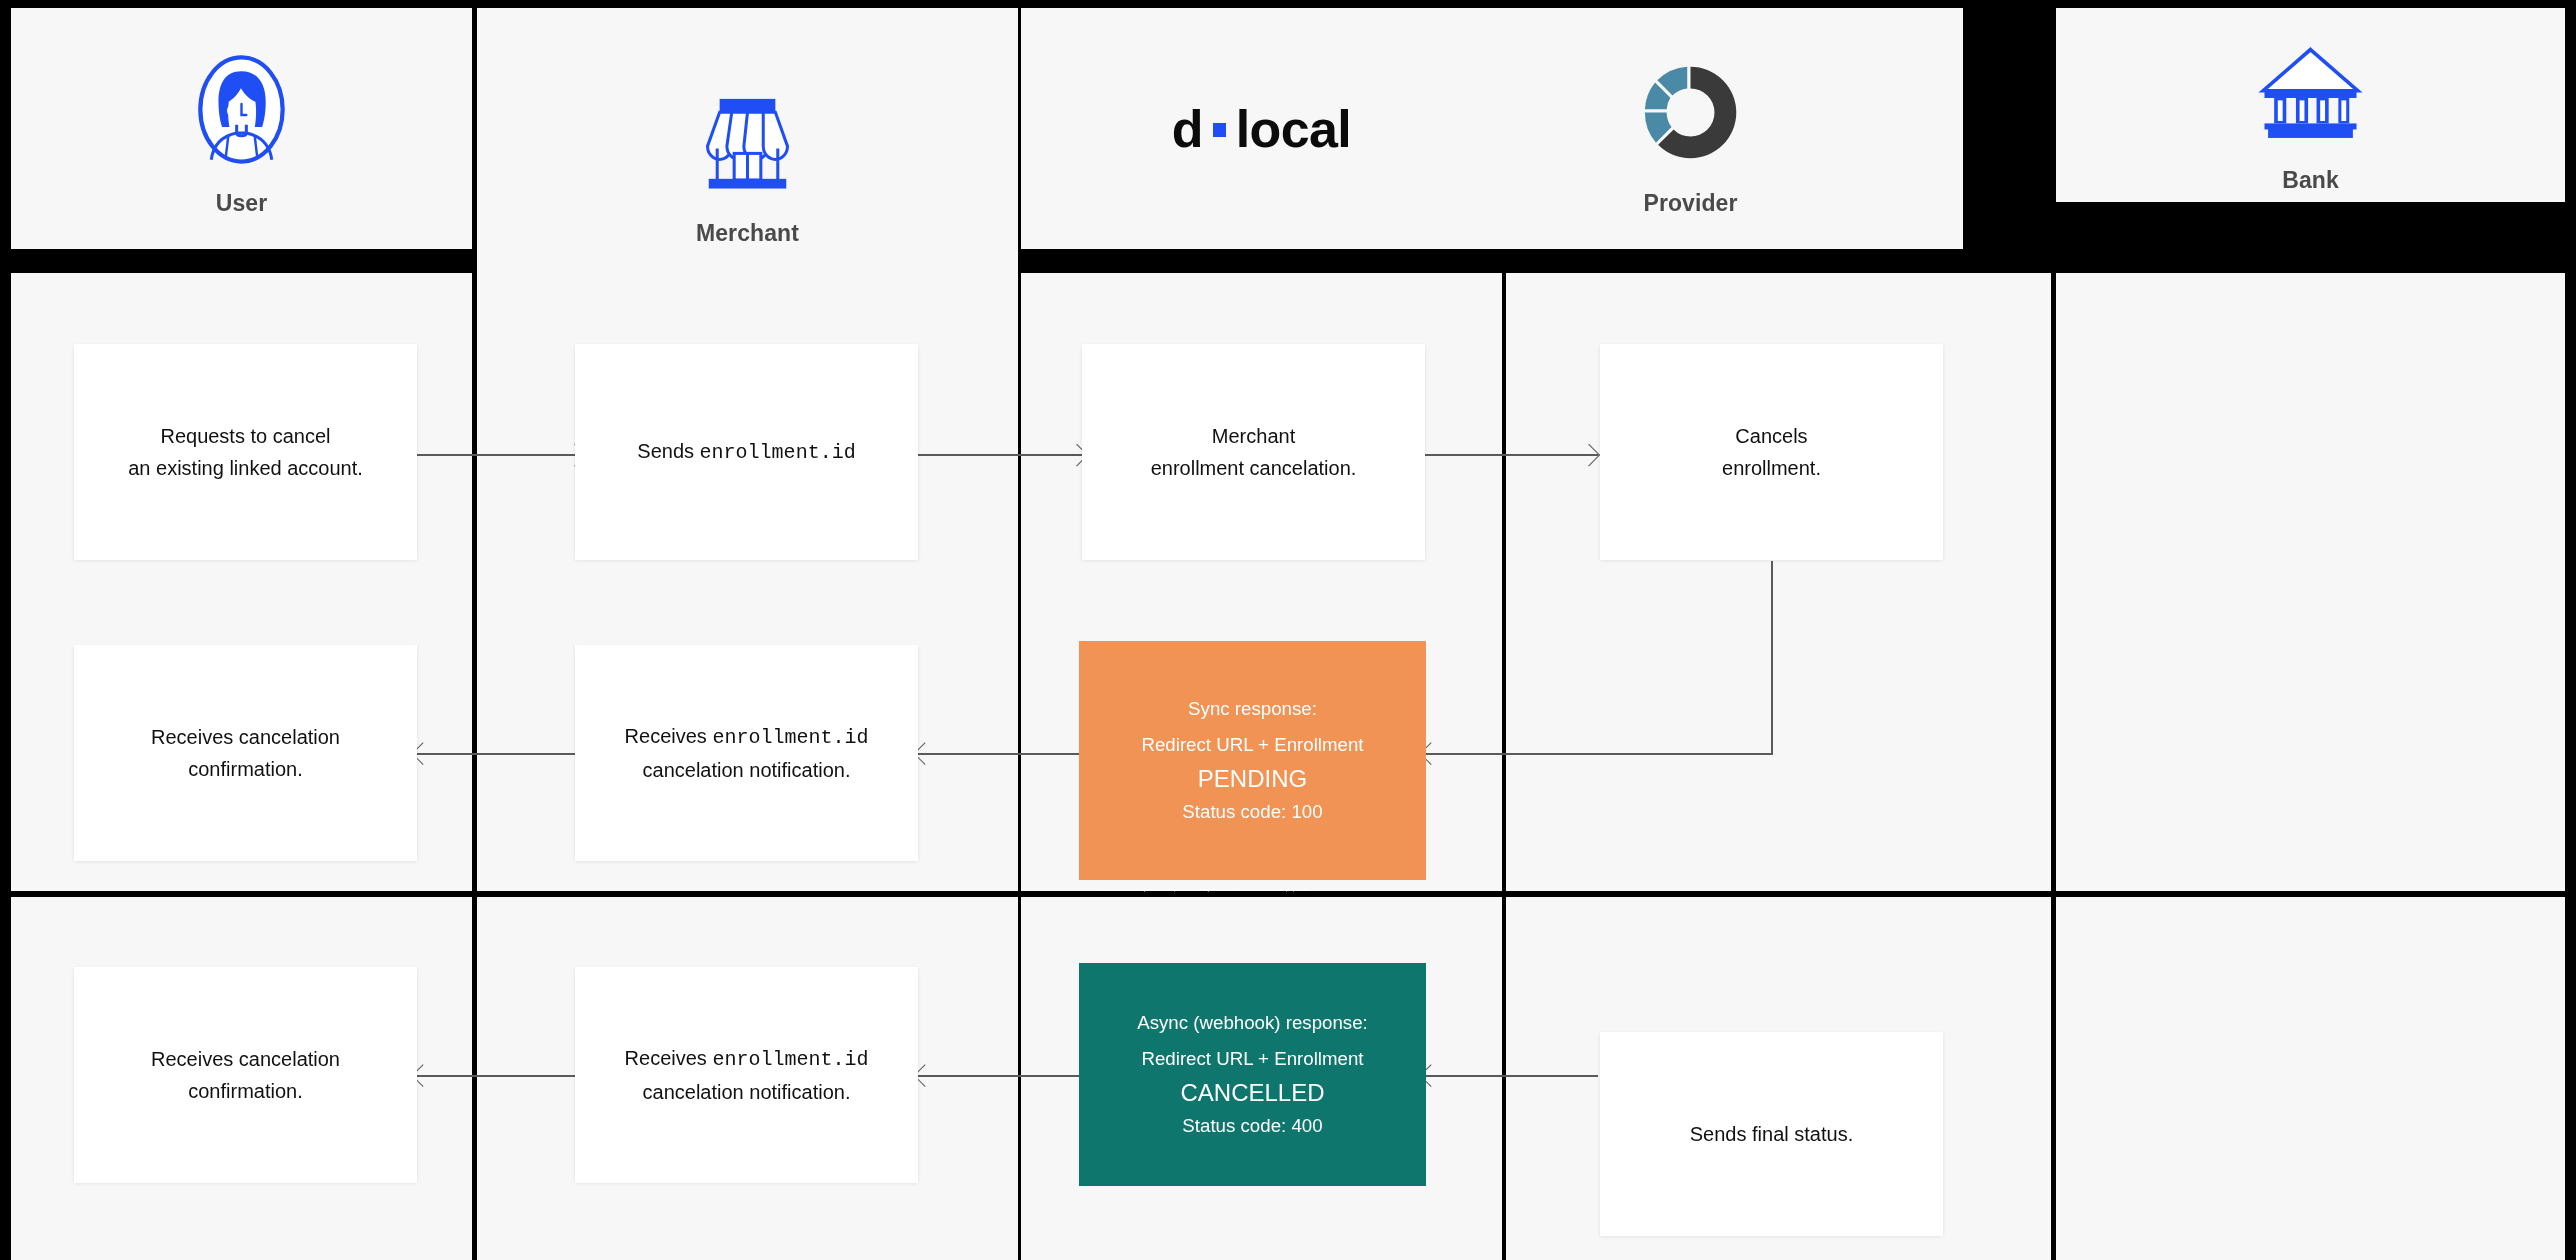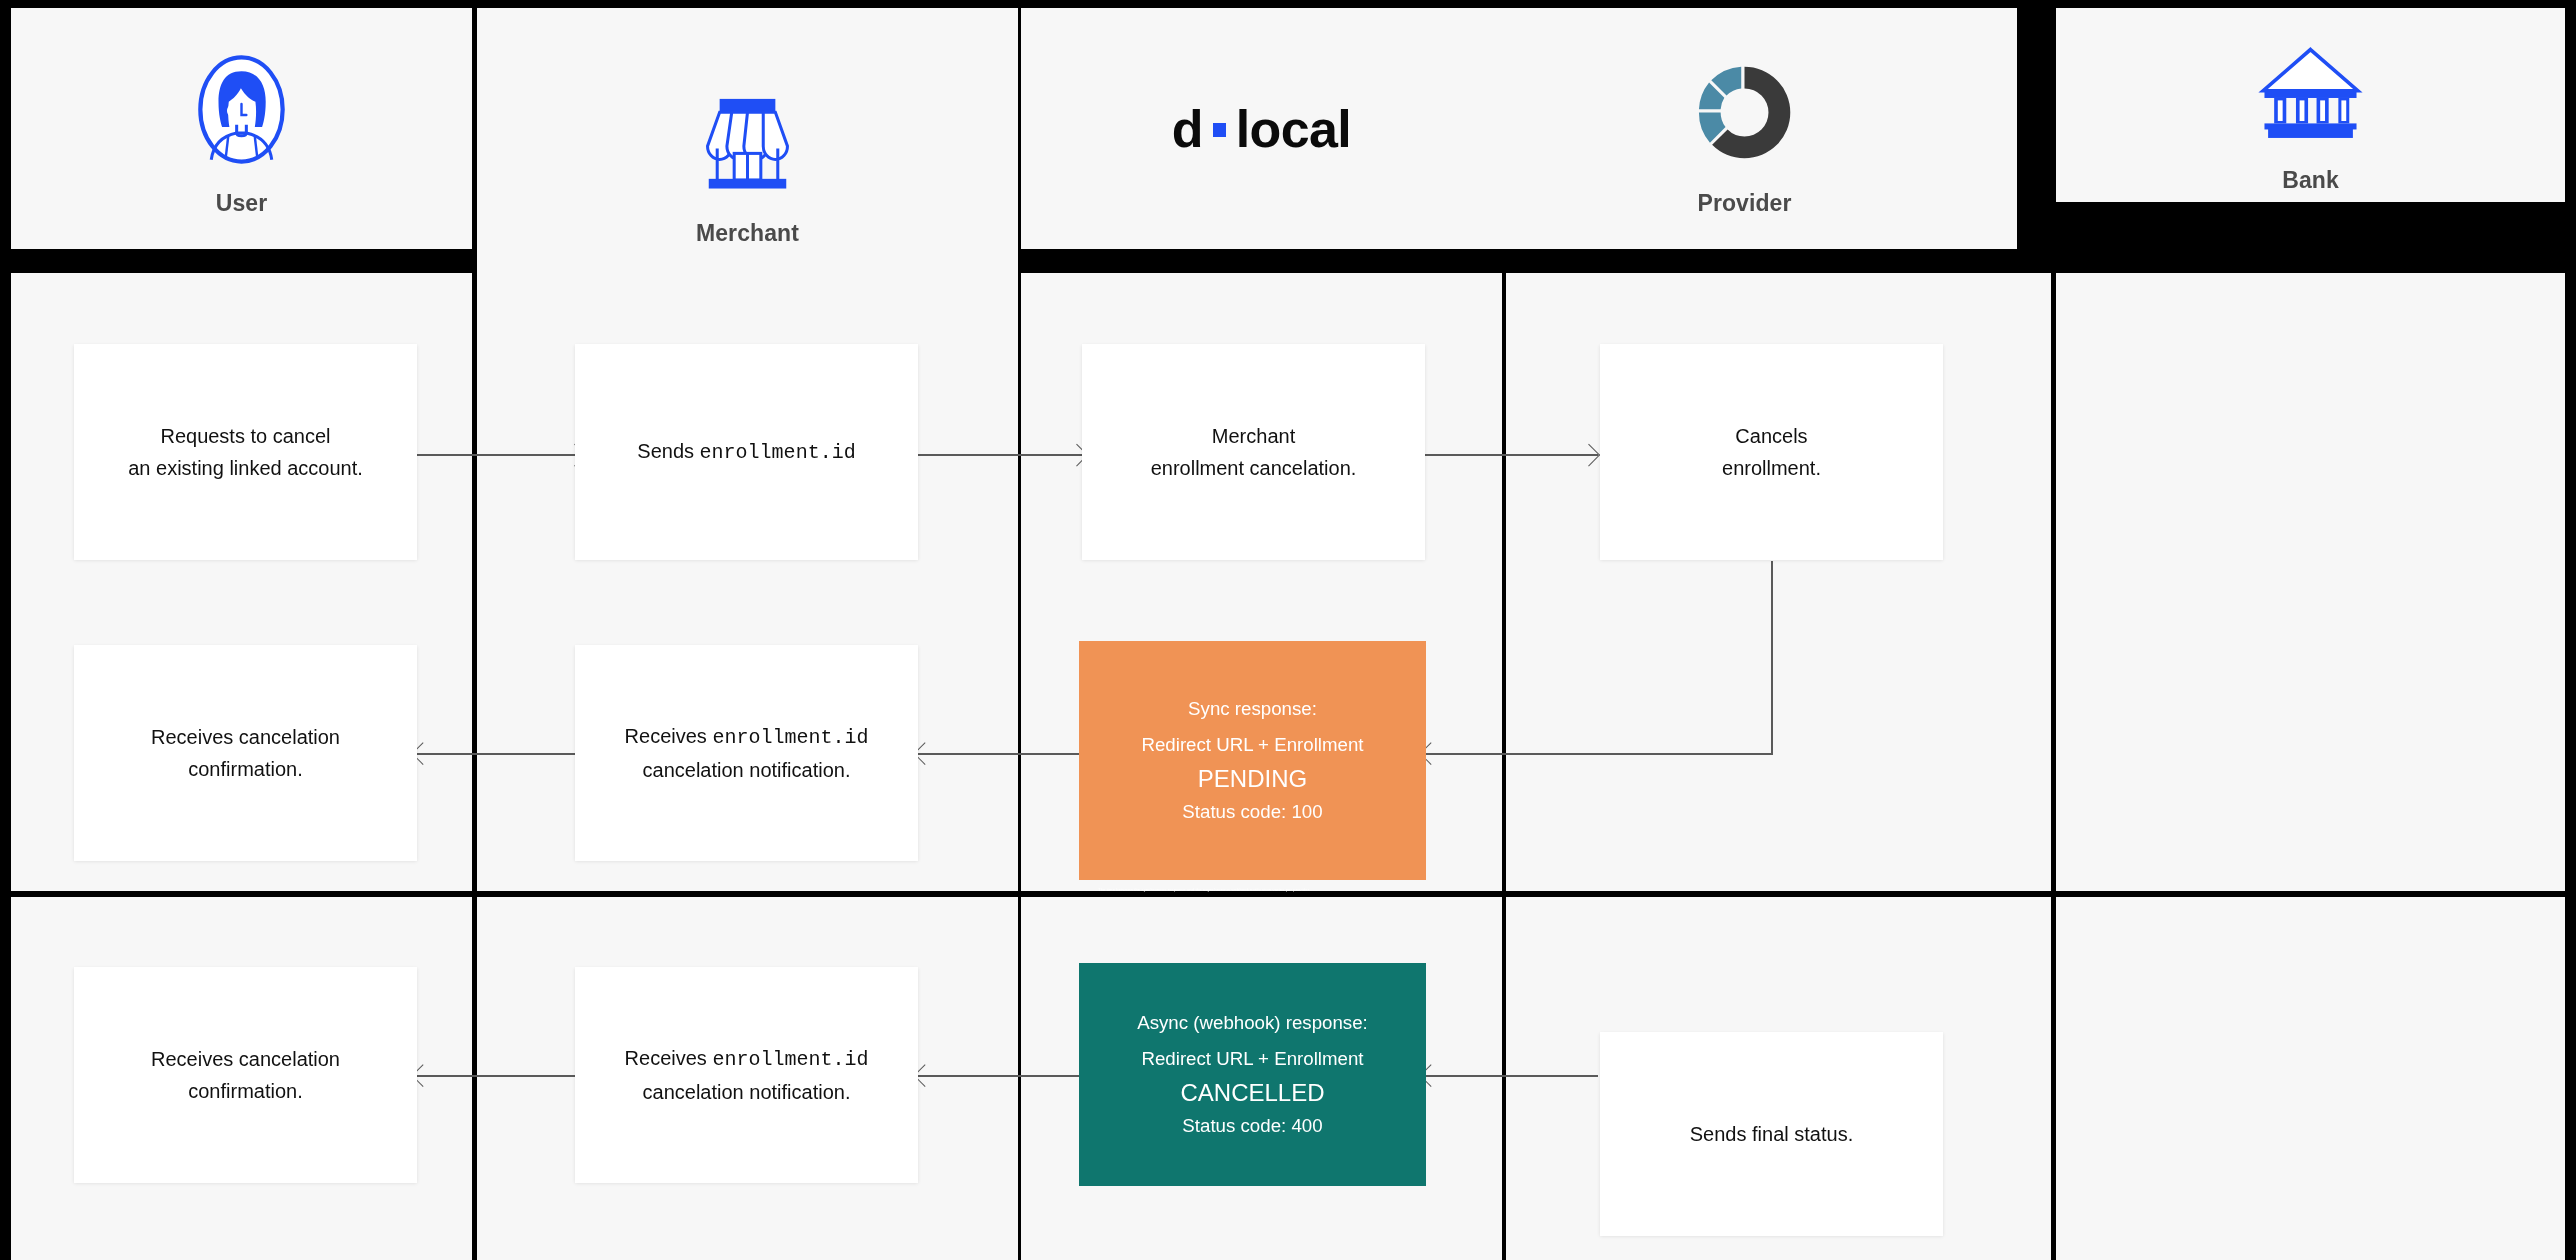--- a/index.html
+++ b/index.html
@@ -182,21 +182,21 @@
   </div>
 
   <div class="cell header-cell" style="left:1021px; top:8.4px; width:481px; height:241px;">
     <div class="dlocal-logo">
       <span>d</span>
       <span class="dlocal-dot"></span>
       <span>local</span>
     </div>
   </div>
 
-  <div class="cell header-cell" style="left:1472px; top:8.4px; width:545px; height:241px;">
+  <div class="cell header-cell" style="left:1418px; top:8.4px; width:545px; height:241px;">
     <div class="header-icon">
       <svg width="109" height="109" viewBox="0 0 100 100">
         <path d="M50 8 A42 42 0 0 1 50 92 A42 42 0 0 1 20.3 79.7 L 34.5 65.5 A22 22 0 0 0 50 72
                  A22 22 0 0 0 50 28 Z" fill="#3a3a3a"></path>
         <path d="M47 8 A42 42 0 0 0 19.5 20.5 L 33.5 34.5 A22 22 0 0 1 47 28 Z" fill="#4b8aa6"></path>
         <path d="M17.5 22.5 A42 42 0 0 0 8.2 47 L 28.1 47 A22 22 0 0 1 31.5 36.5 Z" fill="#4b8aa6"></path>
         <path d="M8.2 50 A42 42 0 0 0 18.3 77.7 L 32.6 63.4 A22 22 0 0 1 28.1 50 Z" fill="#4b8aa6"></path>
       </svg>
     </div>
     <div class="header-label">Provider</div>

